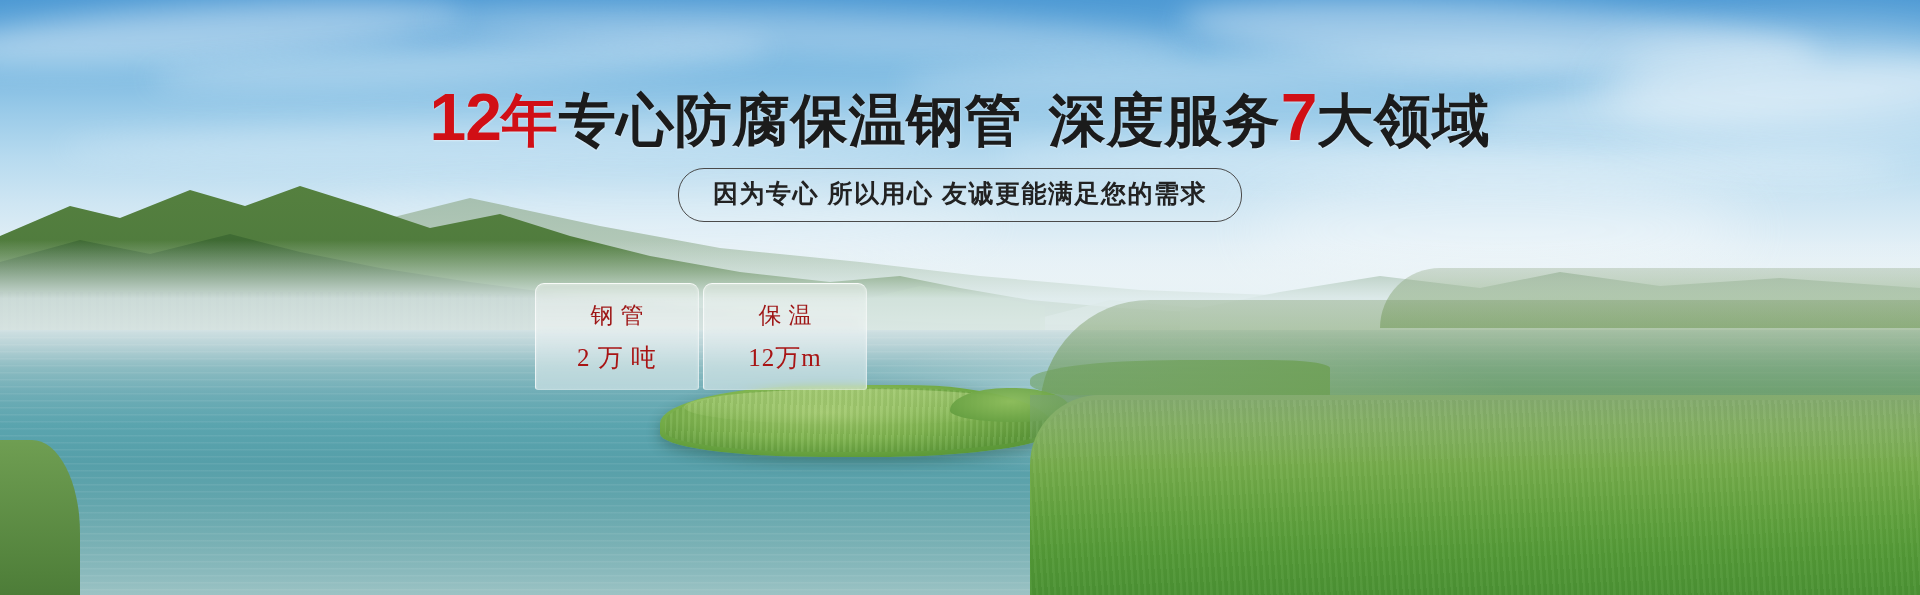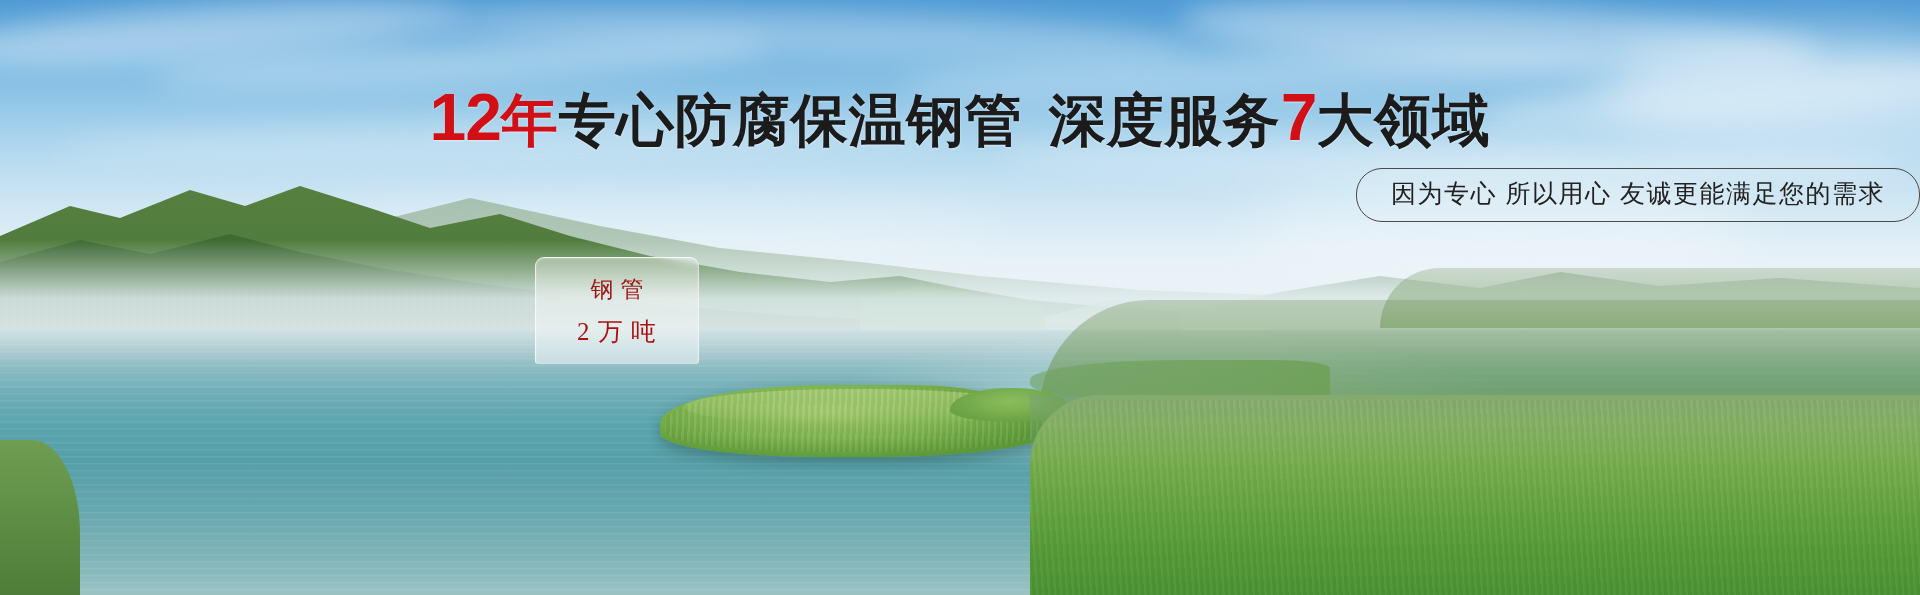--- a/index.html
+++ b/index.html
@@ -198,37 +198,37 @@
     font-size:66px;
     font-weight:bold;
     letter-spacing:-1px;
   }
   .hl-red{ color:#d10f15; }
   .hl-dark{ color:#1b1b1b; }
   .hl-gap{ display:inline-block; width:26px; }
 
   .subtitle-wrap{
     position:absolute; left:0; top:168px; width:1920px;
-    display:flex; justify-content:flex-end;
+    display:flex; justify-content:center;font-weight:bold;
   }
   .subtitle{
     border:1.5px solid #4a4a4a;
     border-radius:26px;
     padding:8px 34px 10px;
     font-size:25px;
     color:#222;
     letter-spacing:1.5px;
     background:rgba(255,255,255,.06);
     white-space:nowrap;
     line-height:1.35;
   }
 
   
   .cards{
-    position:absolute; left:535px; top:257px;
+    position:absolute; left:535px; top:283px;
     display:flex; gap:4px;
   }
   .card{
     width:164px; height:107px;
     background:linear-gradient(to bottom, rgba(255,255,255,.34) 0%, rgba(255,255,255,.40) 48%, rgba(255,255,255,.46) 100%);
     border-top:1px solid rgba(255,255,255,.85);
     border-left:1px solid rgba(255,255,255,.7);
     border-right:1px solid rgba(255,255,255,.45);
     border-bottom:1px solid rgba(255,255,255,.35);
     border-radius:9px 9px 3px 3px;
@@ -349,17 +349,21 @@
     </div>
 
     <div class="cards">
 
       <div class="card">
         <div class="card-title">钢管</div>
         <div class="card-value"><span>2 万 吨</span></div>
       </div>
 
 
+      <div class="card">
+        <div class="card-title">保温</div>
+        <div class="card-value"><span>12万m</span></div>
+      </div>
 
     </div>
 
   </div>
 </div>
 
 </body></html>

